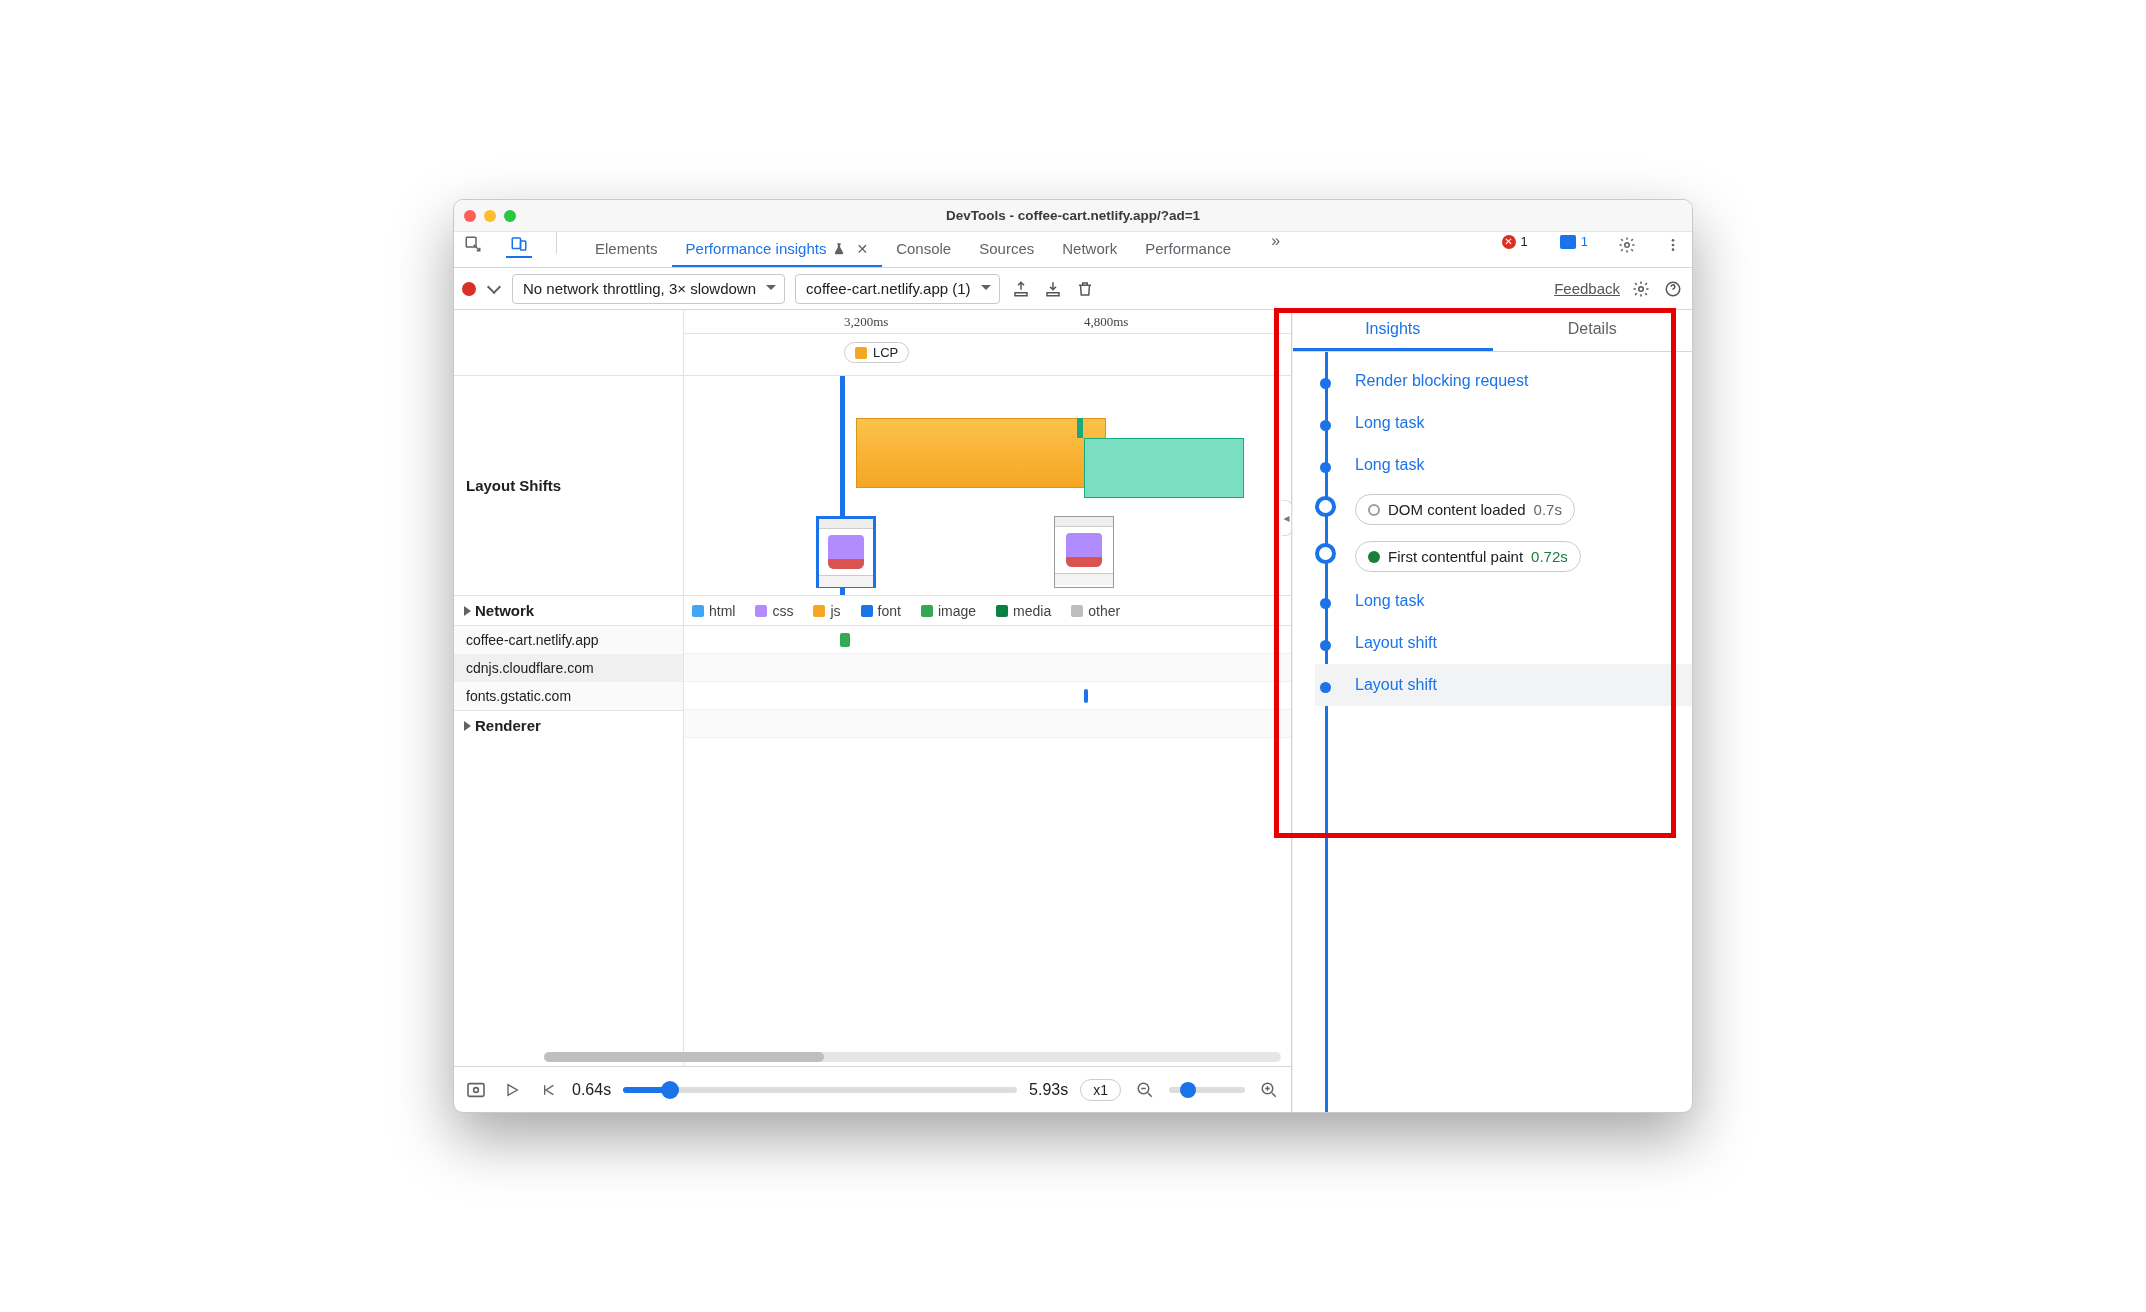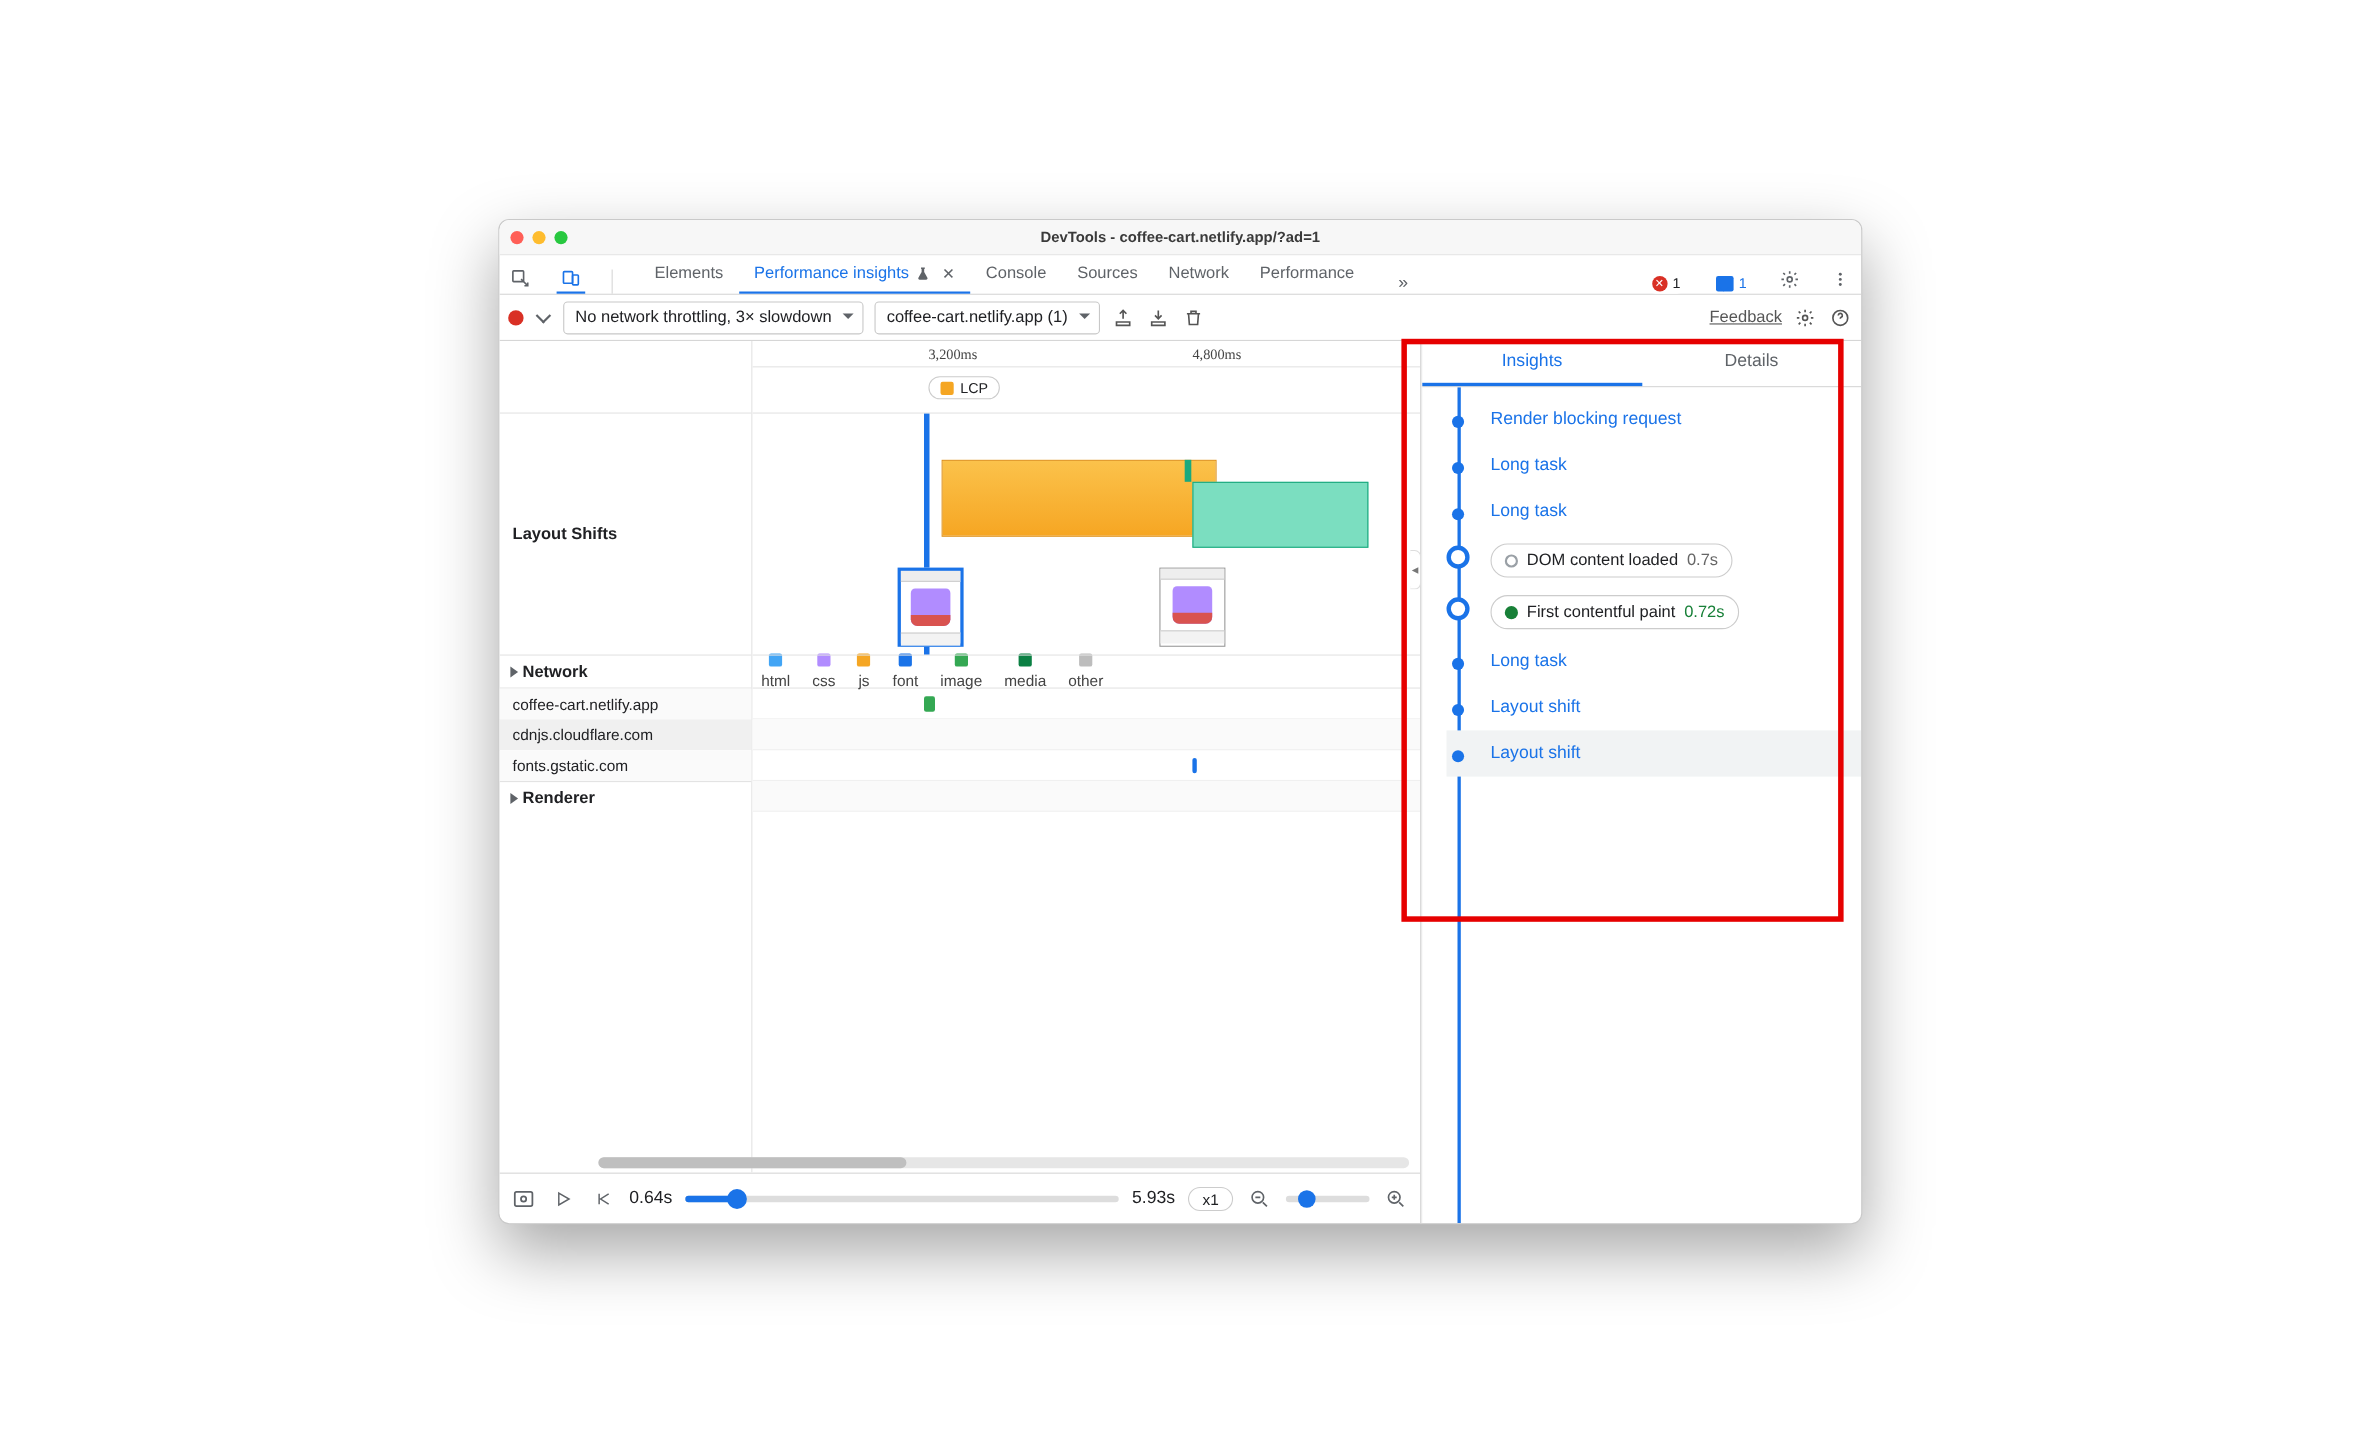--- a/index.html
+++ b/index.html
@@ -17,21 +17,21 @@
   }
 
   
   .titlebar { height: 32px; display: flex; align-items: center; padding: 0 10px; border-bottom: 1px solid #e6e6e6; background:#f7f7f7; position:relative;}
   .traffic { display:flex; gap:8px; }
   .dot { width:12px; height:12px; border-radius:50%; }
   .dot.red{background:#ff5f57;} .dot.yellow{background:#febc2e;} .dot.green{background:#28c840;}
   .wintitle { position:absolute; left:0; right:0; text-align:center; font-weight:600; font-size:13.5px; color:#3a3a3a;}
 
   
-  .tabstrip { height: 36px; display:flex; align-items:flex-end; border-bottom:1px solid #d6d6d6; padding:0 6px; gap:20px; }
+  .tabstrip { height: 36px; display:flex; align-items:flex-start; border-bottom:1px solid #d6d6d6; padding:0 6px; gap:20px; }
   .tabstrip .icon-btn { width:26px; height:26px; display:flex; align-items:center; justify-content:center; color:#5f6368; border-bottom:2px solid transparent; }
   .tabstrip .icon-btn.active-blue { color:#1a73e8; border-bottom-color:#1a73e8;}
   .tabstrip .divider { width:1px; height:22px; background:#d6d6d6; margin:0 4px;}
   .tabs { display:flex; align-items:stretch; height:100%; gap:0; }
   .tab { padding:0 14px; display:flex; align-items:center; font-size:15px; color:#5f6368; border-bottom:2px solid transparent; gap:6px;}
   .tab.active { color:#1a73e8; border-bottom-color:#1a73e8; }
   .tab .x { color:#5f6368; font-size:14px; margin-left:4px;}
   .flask { width:14px; height:14px; }
   .double-chevron { color:#5f6368; font-size:16px; padding:0 6px;}
   .spacer { flex: 1; }
@@ -82,21 +82,21 @@
   .teal-sliver{position:absolute;left:393px;top:42px;width:6px;height:20px;background:#1aa97e;}
   .screenshot-track{height:220px;position:relative;border-bottom:1px solid #e3e3e3;}
   .frame{position:absolute;width:60px;height:72px;border:1px solid #999;background:#fff;top:140px;}
   .frame.sel{border:3px solid #1a73e8;left:132px;}
   .frame.other{left:370px;}
   .frame .topbar{height:10px;background:#eee;border-bottom:1px solid #ccc;}
   .frame .cup{margin:6px auto;width:36px;height:34px;background:#b18cff;border-radius:4px 4px 6px 6px;position:relative;}
   .frame .cup::after{content:"";position:absolute;bottom:0;left:0;right:0;height:10px;background:#d9534f;border-radius:0 0 6px 6px;}
   .frame .footer{height:12px;background:#f3f3f3;border-top:1px solid #ccc;}
   .legend-row{height:30px;border-bottom:1px solid #e3e3e3;display:flex;align-items:center;gap:6px;padding-left:8px;font-size:14px;}
-  .lg{display:flex;align-items:center;gap:5px;margin-right:14px;color:#444;flex-direction:column;}
+  .lg{display:flex;align-items:center;gap:5px;margin-right:14px;color:#444;}
   .lg .b{width:12px;height:12px;border-radius:2px;}
   .net-lane{height:28px;position:relative;border-bottom:1px solid #f0f0f0;}
   .net-lane.alt{background:#fafafa;}
   .bar{position:absolute;height:14px;top:7px;border-radius:2px;}
   .scroll-h{position:absolute;left:90px;right:10px;bottom:4px;height:10px;background:#e6e6e6;border-radius:5px;}
   .scroll-h .thumb{position:absolute;left:0;top:0;bottom:0;width:280px;background:#bfbfbf;border-radius:5px;}
 
   
   .footer { height:46px; border-top:1px solid #d6d6d6; display:flex; align-items:center; padding:0 10px; gap:12px;}
   .footer .icon{width:24px;height:24px;display:flex;align-items:center;justify-content:center;color:#5f6368;}

